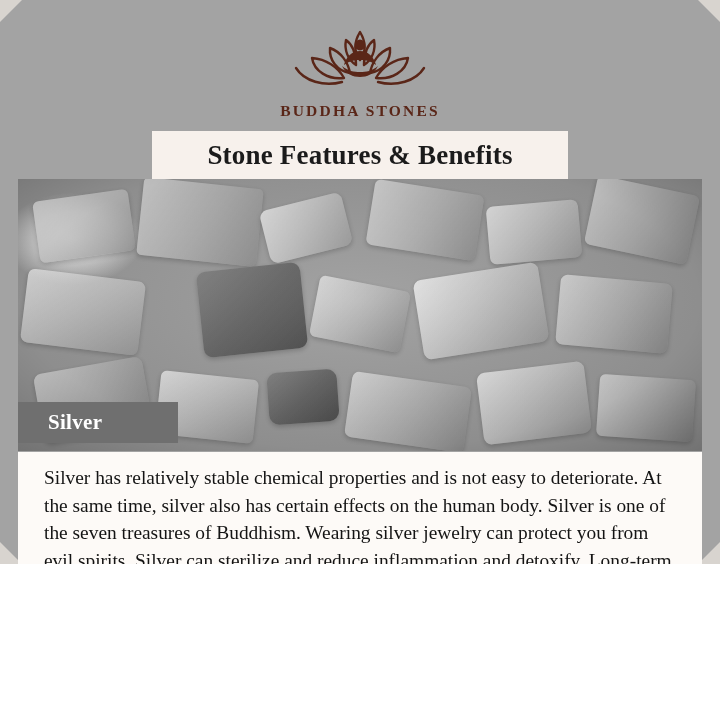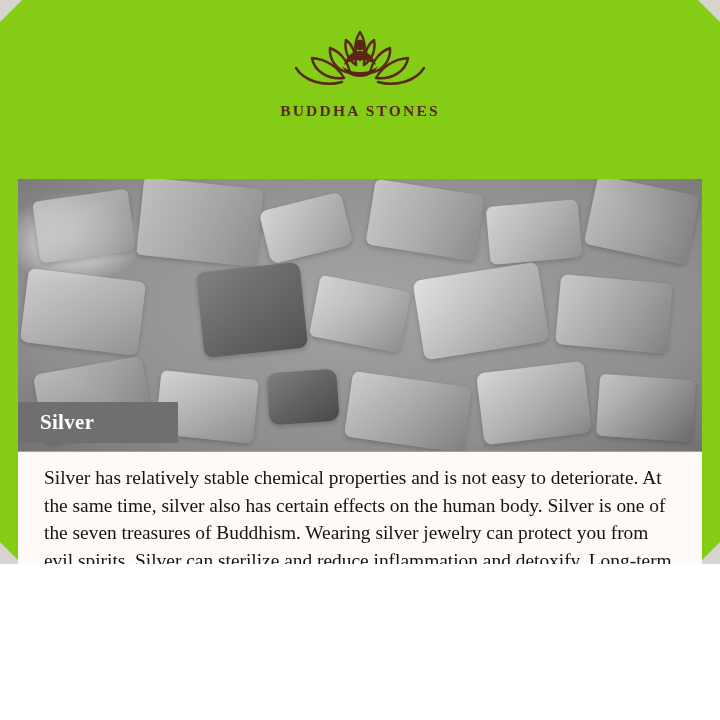--- a/index.html
+++ b/index.html
@@ -10,21 +10,21 @@
     width: 720px;
     height: 720px;
     background: #ffffff;
     font-family: "Liberation Serif", serif;
     overflow: hidden;
   }
   #page {
     position: relative;
     width: 720px;
     height: 564px;
-    background: #84cc16;
+    background: #a3a3a3;
     overflow: hidden;
   }
   
   .corner {
     position: absolute;
     width: 0;
     height: 0;
     border-style: solid;
   }
   .corner-tl {
@@ -151,21 +151,21 @@
     height: 41px;
     background: #6f6f6f;
     display: flex;
     align-items: center;
   }
   .stone-tag-text {
     color: #ffffff;
     font-family: "Liberation Serif", serif;
     font-weight: bold;
     font-size: 21px;
-    padding-left: 22px;
+    padding-left: 30px;
     letter-spacing: 0.3px;
   }
 
   
   .body-card {
     position: absolute;
     top: 452px;
     left: 18px;
     width: 684px;
     height: 206px;
@@ -220,20 +220,23 @@
       <g fill="#5a2618">
 
         <circle cx="76" cy="21" r="5.4"></circle>
         <path d="M76 27 C68 27, 62 33, 60 41 C64 38, 69 36, 76 36 C83 36, 88 38, 92 41 C90 33, 84 27, 76 27 Z"></path>
         <path d="M58 42 C62 50, 69 53, 76 53 C83 53, 90 50, 94 42 C88 47, 82 48, 76 48 C70 48, 64 47, 58 42 Z"></path>
       </g>
     </svg>
     <div class="logo-text">BUDDHA STONES</div>
   </div>
 
+  <div class="title-banner">
+    <div class="title-text">Stone Features &amp; Benefits</div>
+  </div>
 
   <div class="hero">
     <div class="rock-layer"></div>
     <div class="rock-facets">
       <div class="facet" style="left:18px; top:16px; width:96px; height:62px; transform:rotate(-8deg); border-radius:6px;"></div>
       <div class="facet mid" style="left:122px; top:4px; width:120px; height:78px; transform:rotate(6deg); border-radius:5px;"></div>
       <div class="facet" style="left:246px; top:22px; width:84px; height:54px; transform:rotate(-14deg); border-radius:8px;"></div>
       <div class="facet mid" style="left:352px; top:8px; width:110px; height:66px; transform:rotate(9deg); border-radius:6px;"></div>
       <div class="facet" style="left:470px; top:24px; width:92px; height:58px; transform:rotate(-5deg); border-radius:7px;"></div>
       <div class="facet mid" style="left:572px; top:6px; width:104px; height:70px; transform:rotate(12deg); border-radius:6px;"></div>

